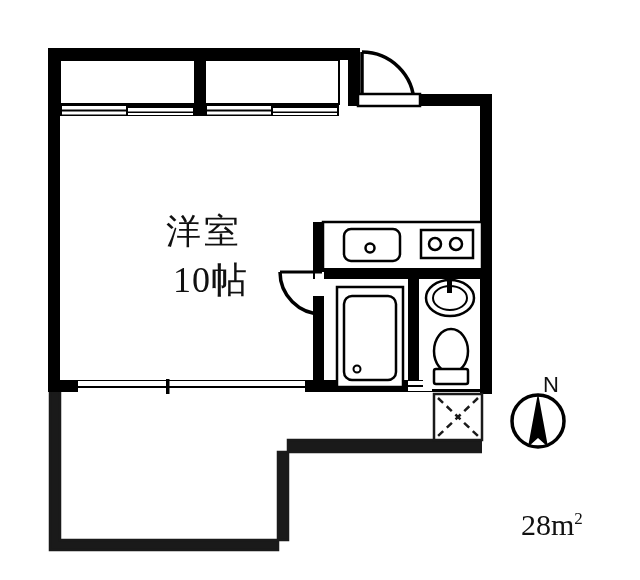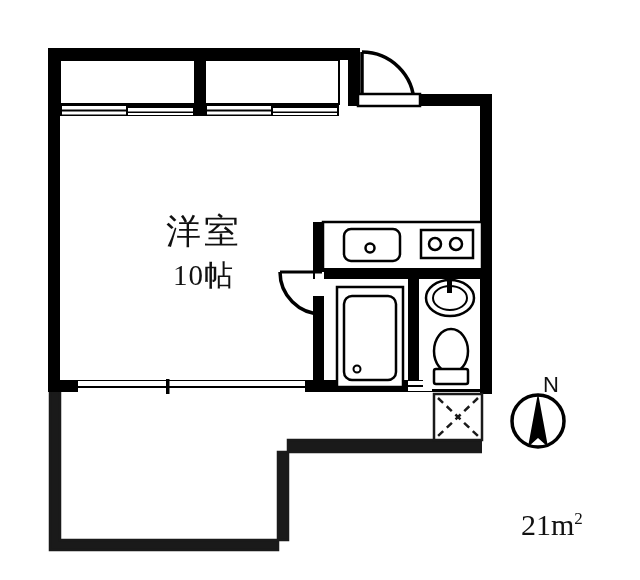--- a/index.html
+++ b/index.html
@@ -40,21 +40,21 @@
   }
   #room-name-label {
     left: 150px;
     top: 208px;
     font-size: 35px;
     letter-spacing: 3px;
   }
   #room-size-label {
     left: 157px;
     top: 256px;
-    font-size: 29px;
+    font-size: 36px;
     letter-spacing: 1px;
   }
   #unit-number-label {
     left: 478px;
     top: 466px;
     font-size: 30px;
     letter-spacing: 0px;
   }
   #unit-area-label {
     left: 505px;
@@ -202,17 +202,17 @@
     <g>
       <circle cx="538" cy="421" r="26" fill="#ffffff" stroke="#000000" stroke-width="3.5"></circle>
       <path d="M 538 393 L 548 447 L 538 438 L 528 447 Z" fill="#000000"></path>
     </g>
 
   </svg>
 
   <div class="label-layer">
     <div class="txt" id="room-name-label">洋室</div>
     <div class="txt" id="room-size-label">10帖</div>
-    <div class="txt" id="unit-area-label"><span>21m</span><span class="sup">2</span></div>
+    <div class="txt" id="unit-area-label"><span>28m</span><span class="sup">2</span></div>
     <div class="txt" id="compass-letter">N</div>
   </div>
 
 </div>
 
 </body></html>

